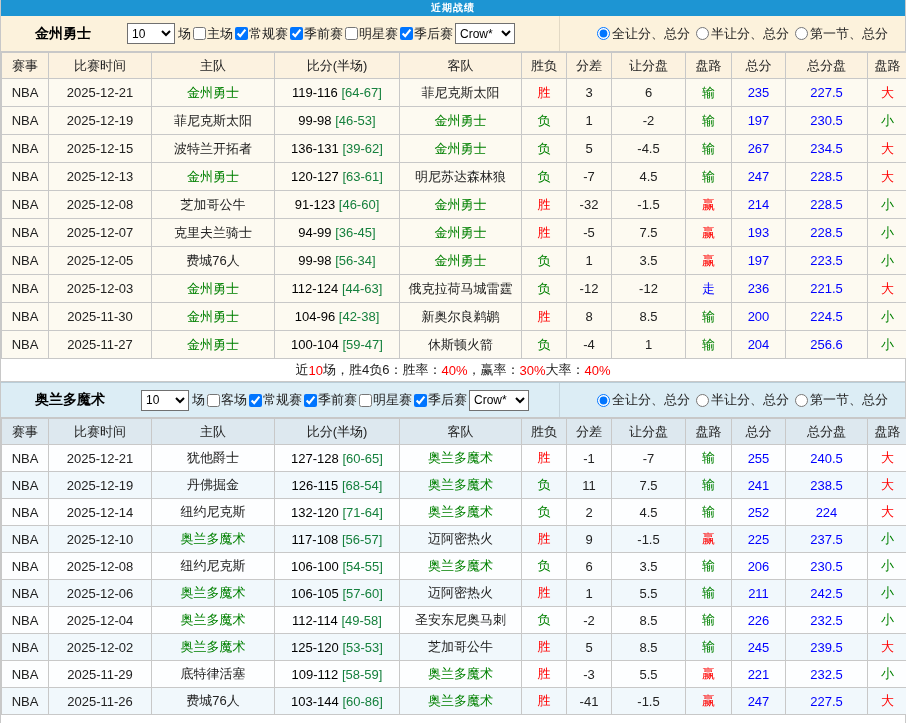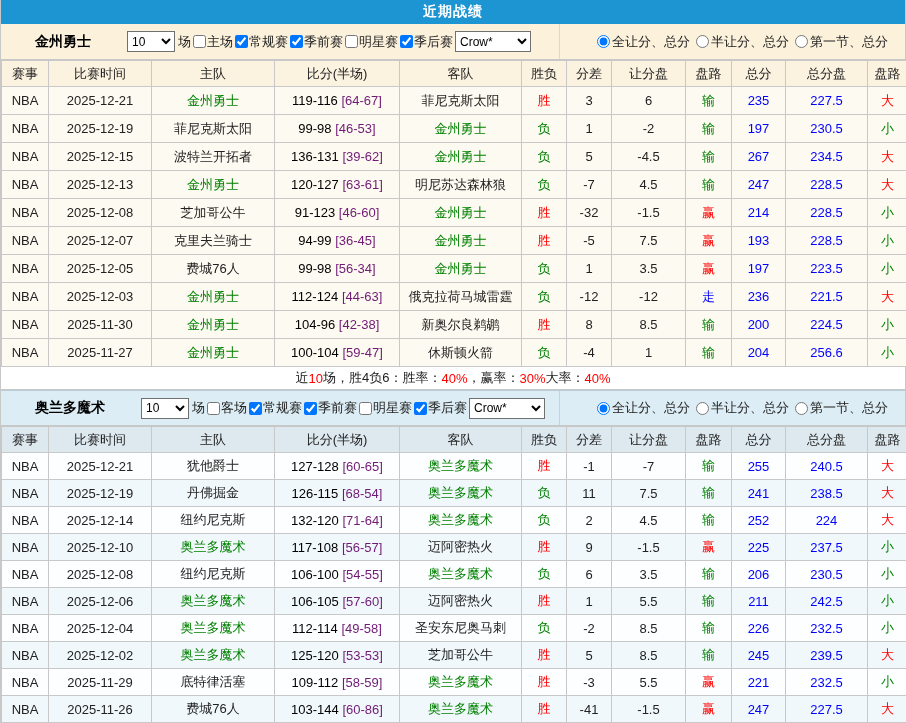--- a/index.html
+++ b/index.html
@@ -1,33 +1,33 @@
 <!DOCTYPE html>
 <html><head>
 <meta charset="utf-8">
 <style>
   * { margin:0; padding:0; box-sizing:border-box; }
   html,body { width:906px; height:723px; overflow:hidden; background:#fff;
     font-family:"Liberation Sans","DejaVu Sans",sans-serif; }
   .page { width:906px; height:723px; border-left:1px solid #c8c8c8; border-right:1px solid #c8c8c8; }
 
-  .titlebar { height:24px; background:#1d95d3; color:#fff; font-size:14px; font-weight:bold;
+  .titlebar { height:16px; background:#1d95d3; color:#fff; font-size:10px; font-weight:bold;
     display:flex; align-items:center; justify-content:center; letter-spacing:1px; }
 
   .filterbar { height:36px; display:flex; align-items:stretch; border-bottom:1px solid #c8c8c8; }
   .filterbar .left { flex:1 1 auto; display:flex; align-items:center; padding-left:34px; }
   .filterbar .right { width:346px; display:flex; align-items:center; justify-content:center;
     border-left:1px solid rgba(0,0,0,0.10);padding-left:20px; }
   .s-warm .filterbar { background:#fcf2dc; }
   .s-cool .filterbar { background:#dcedf5; border-top:1px solid #b9cdd8; }
 
   .team-name { font-size:14px; font-weight:bold; color:#000; margin-right:36px; }
   .filterbar select { font-size:12px; height:21px; background:#fff; border:1px solid #707070; }
   .sel-games { width:48px; margin-right:3px; }
-  .sel-source { width:76px; margin-left:2px; }
+  .sel-source { width:60px; margin-left:2px; }
   .flabel { font-size:13px; color:#222; }
   .cbgroup { display:flex; align-items:flex-end; }
   .cbgroup label { font-size:13px; color:#222; display:flex; align-items:center; }
   .cbgroup input { width:13px; height:13px; margin:0 1px 0 2px; }
   .radiogroup { display:flex; align-items:center; gap:6px; }
   .radiogroup label { font-size:13px; color:#222; display:flex; align-items:center; }
   .radiogroup input { width:13px; height:13px; margin:0 2px 0 0; }
 
   table { width:906px; border-collapse:collapse; table-layout:fixed; }
   col.c0{width:47px} col.c1{width:103px} col.c2{width:123px} col.c3{width:125px}
@@ -38,21 +38,21 @@
     overflow:hidden; white-space:nowrap; }
   th { height:26px; font-weight:normal; }
   .s-warm th { background:#fcf2e0; }
   .s-cool th { background:#dde8ef; }
   .s-warm td { height:28px; background:#fdfaf1; }
   .s-cool td { height:27px; background:#fdfeff; }
   .s-cool tbody tr:nth-child(even) td { background:#f1f8fc; }
 
   td.score { font-size:13px; }
   .score-main { font-weight:normal; color:#000; }
-  .score-half { color:#701a75;margin-top:27px; }
+  .score-half { color:#15803d;margin-top:27px; }
   .t-focus { color:#008000; }
   .t-red { color:#ff0000; }
   .t-green { color:#008000; }
   .t-blue { color:#0000ff; }
   td.num-blue { color:#0000ff; }
 
   .summary { height:23px; background:#fff; display:flex; align-items:center; justify-content:center;
     font-size:13px; color:#222; border-bottom:1px solid #c8c8c8; }
   .summary .red { color:#ff0000; }
 </style>

